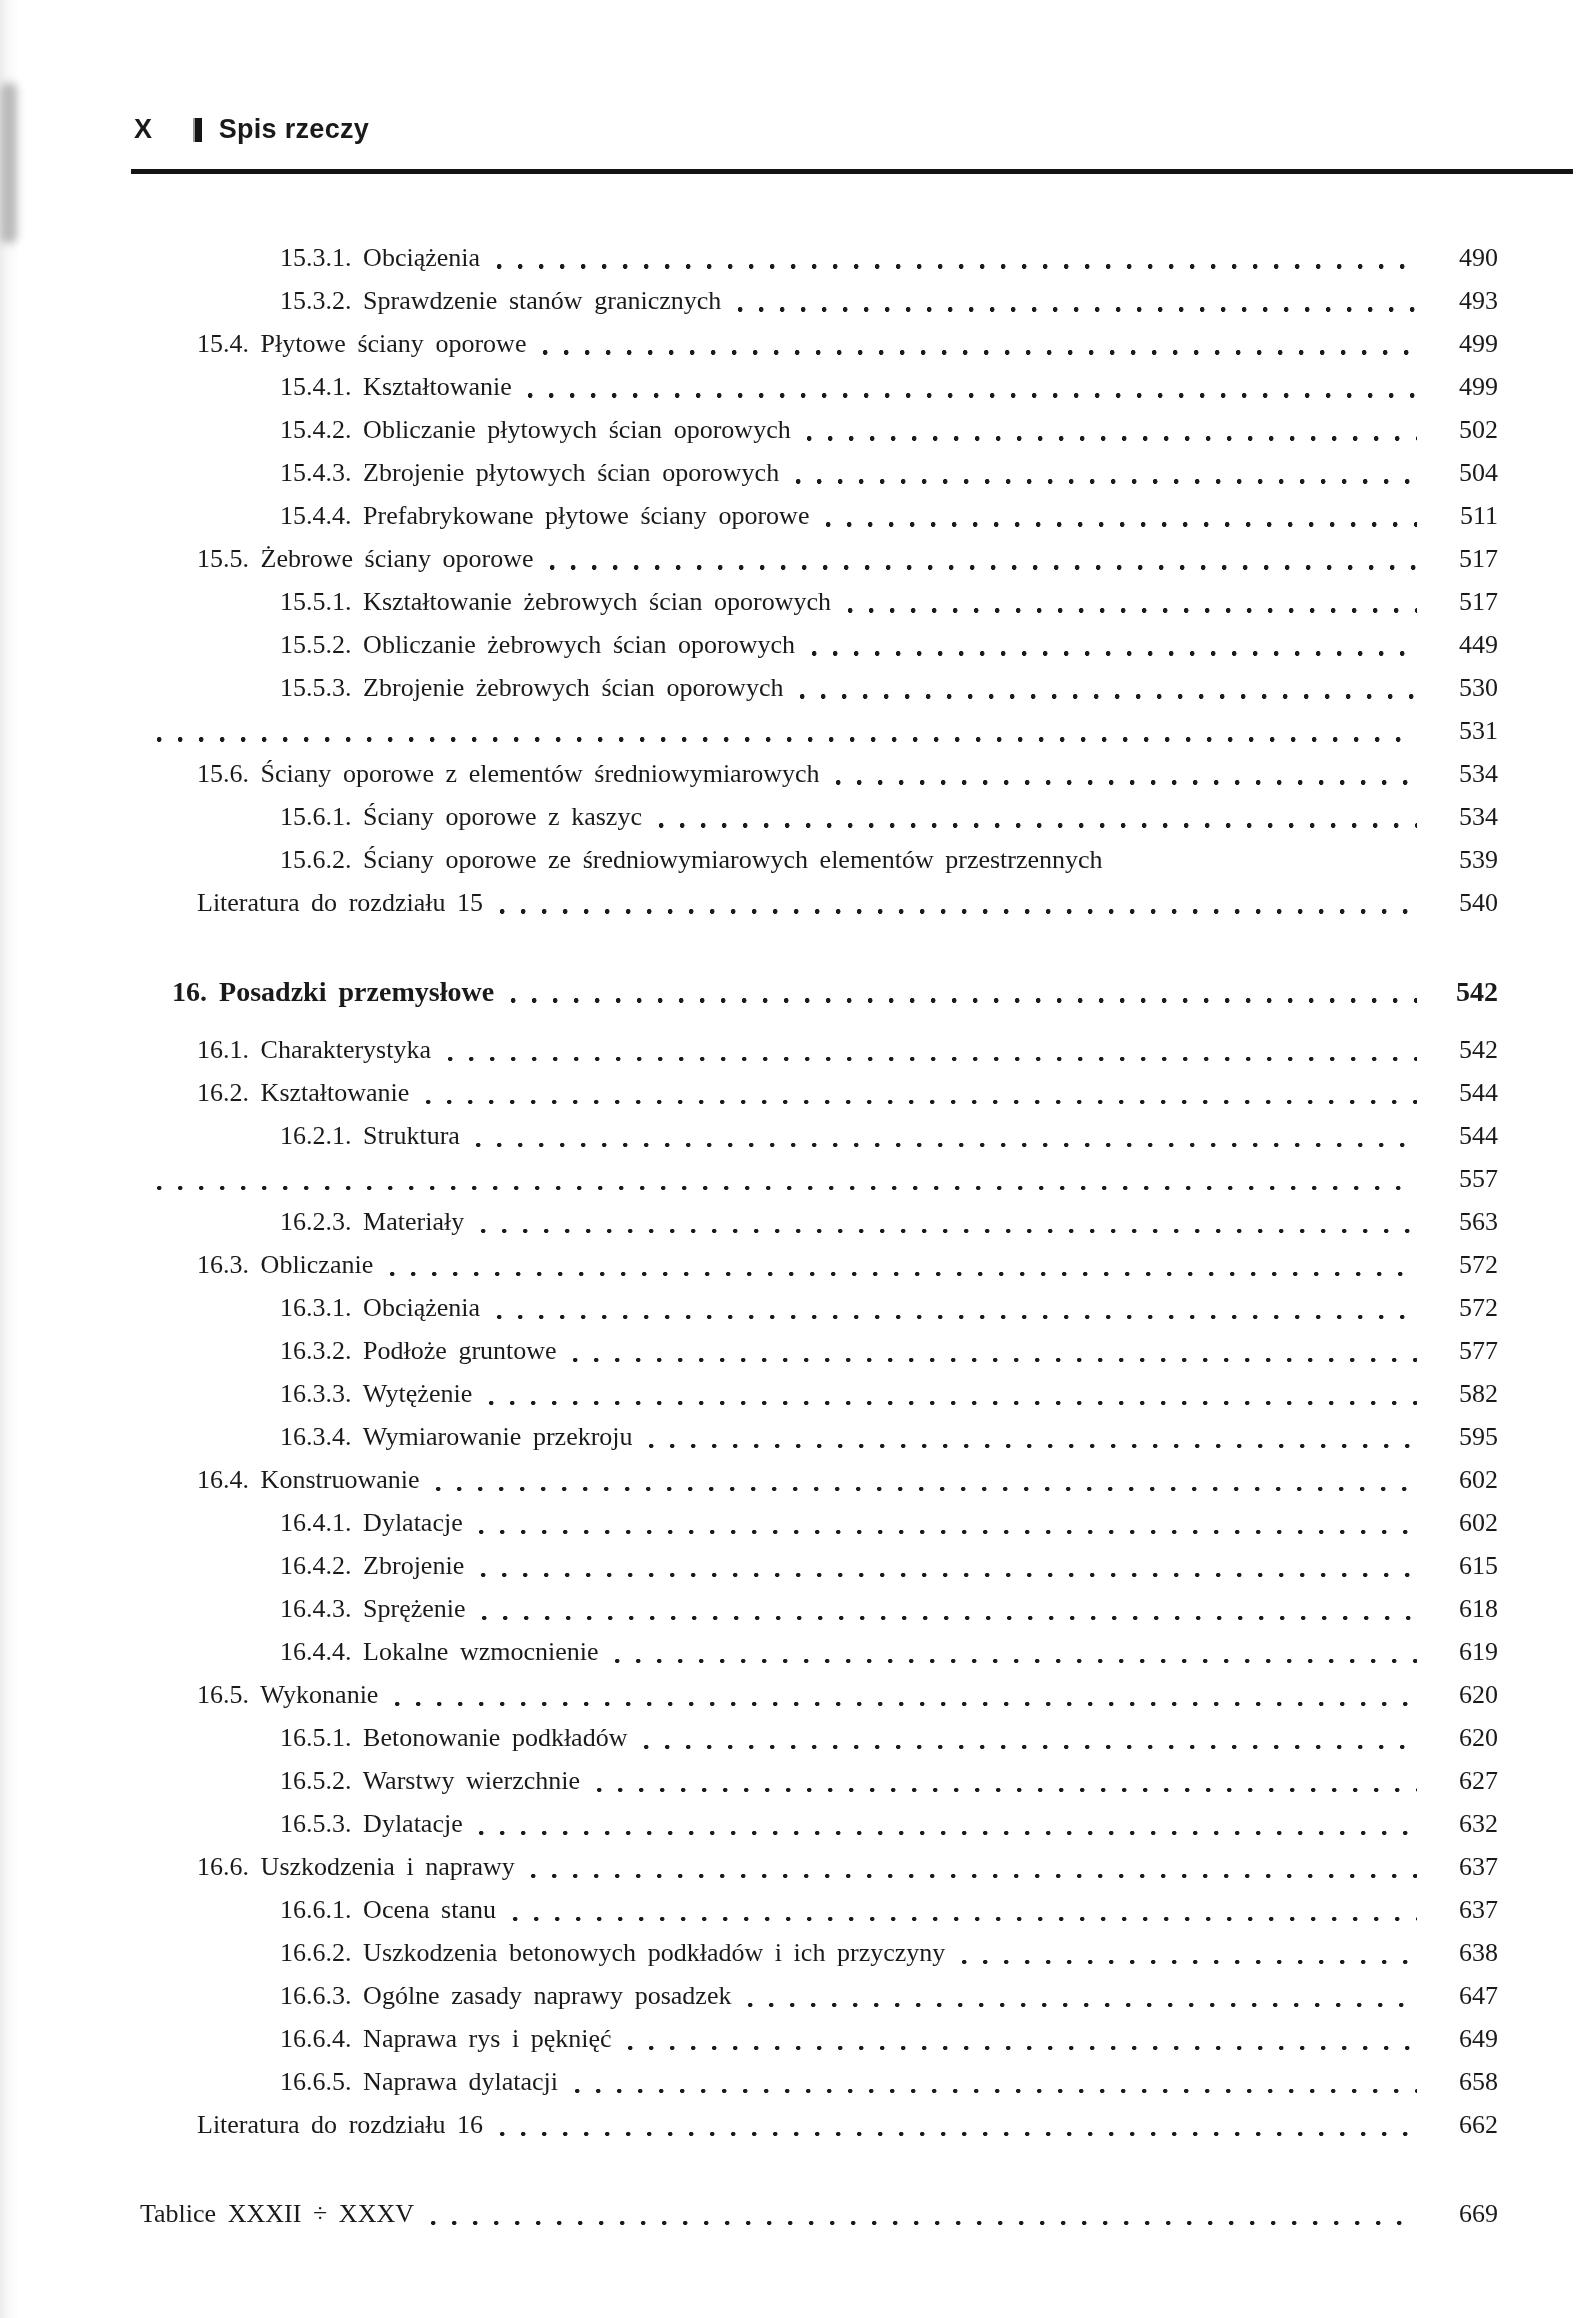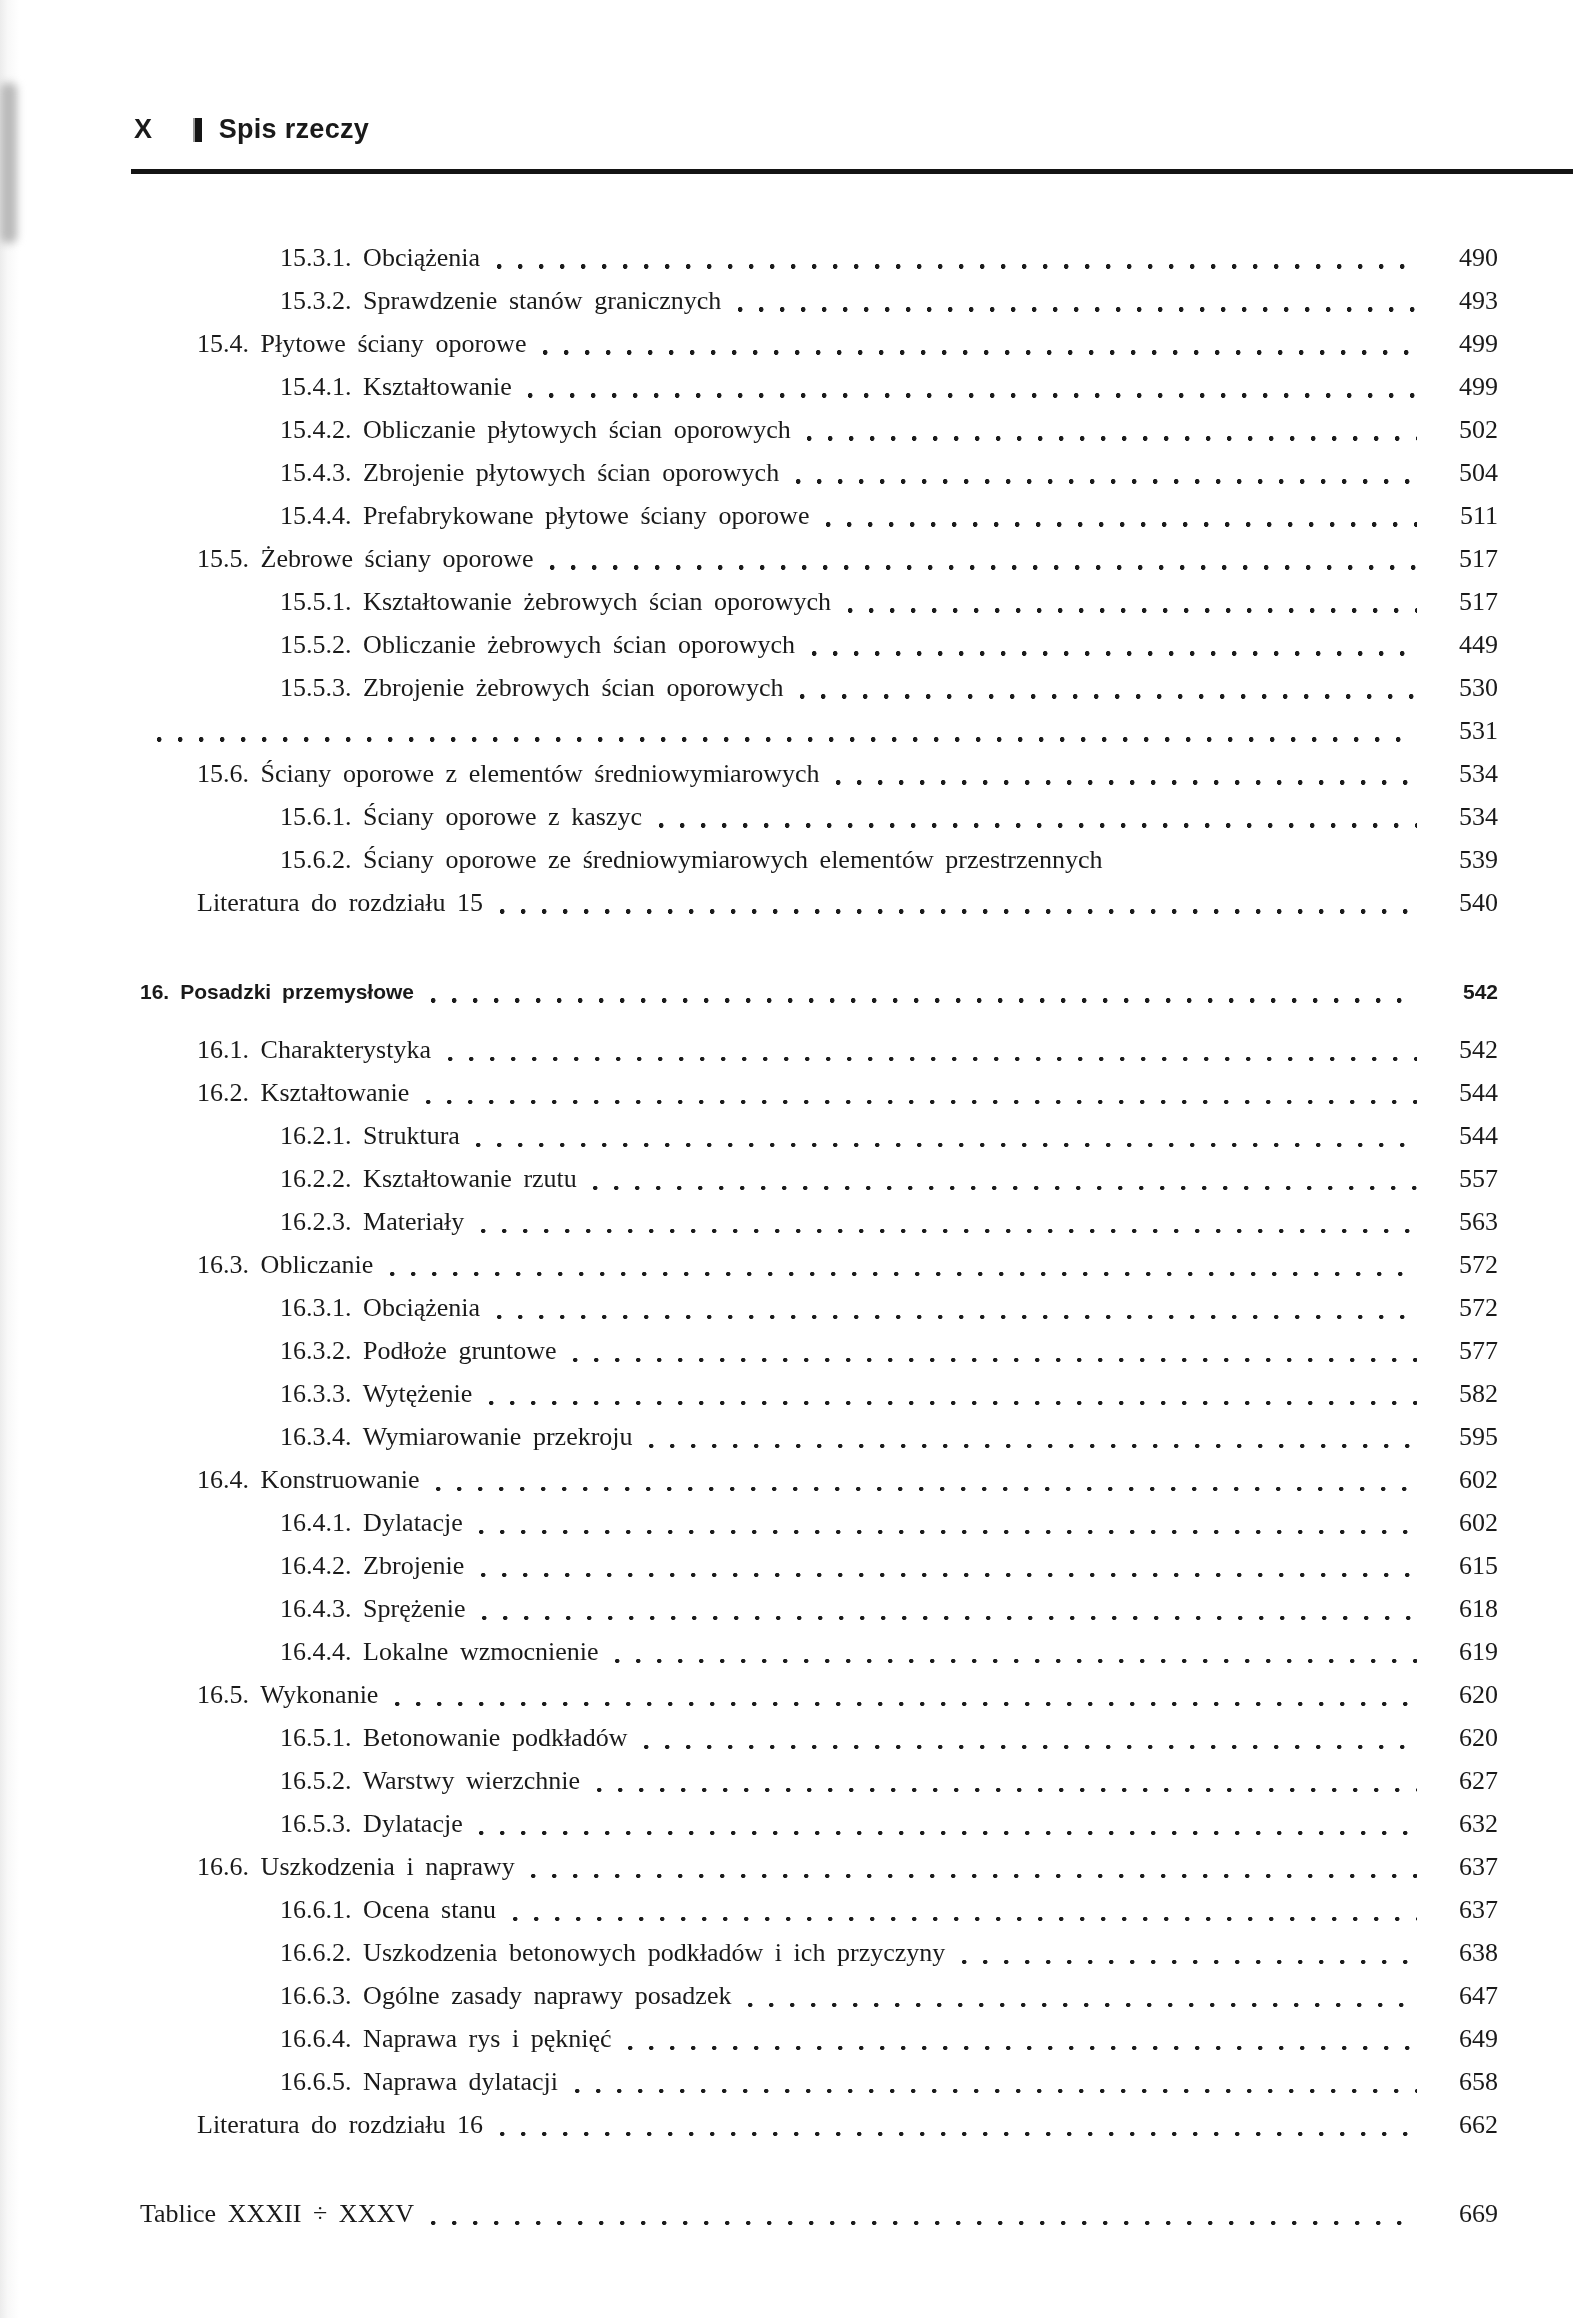--- a/index.html
+++ b/index.html
@@ -66,23 +66,24 @@
     font-size: 26px;
     white-space: nowrap;
   }
   .row .label {
     word-spacing: 5.1px;
     flex: 0 0 auto;
   }
   .row.indent-1 .label { padding-left: 57px; }
   .row.indent-2 .label { padding-left: 140px; }
   .row.chapter {
-    font-family: Liberation Sans, sans-serif;
+    font-family: Liberation Serif, serif;
     font-weight: bold;
-    font-size: 21px;
+    font-size: 28px;
+    margin-left: 32px;
   }
   .row.gap-before { margin-top: 46px; }
   .row.gap-after  { margin-bottom: 15.3px; }
   .leader {
     flex: 1 1 auto;
     position: relative;
     align-self: stretch;
     margin: 0 15.3px 0 12.8px;
     min-width: 0;
   }
@@ -212,21 +213,20 @@
     <span class="label">16.2. Kształtowanie</span>
     <span class="leader"></span>
     <span class="pageno">544</span>
   </div>
       <div class="row indent-2">
     <span class="label">16.2.1. Struktura</span>
     <span class="leader"></span>
     <span class="pageno">544</span>
   </div>
       <div class="row indent-2">
-    <span class="label">16.2.2. Kształtowanie rzutu</span>
     <span class="leader"></span>
     <span class="pageno">557</span>
   </div>
       <div class="row indent-2">
     <span class="label">16.2.3. Materiały</span>
     <span class="leader"></span>
     <span class="pageno">563</span>
   </div>
       <div class="row indent-1">
     <span class="label">16.3. Obliczanie</span>

